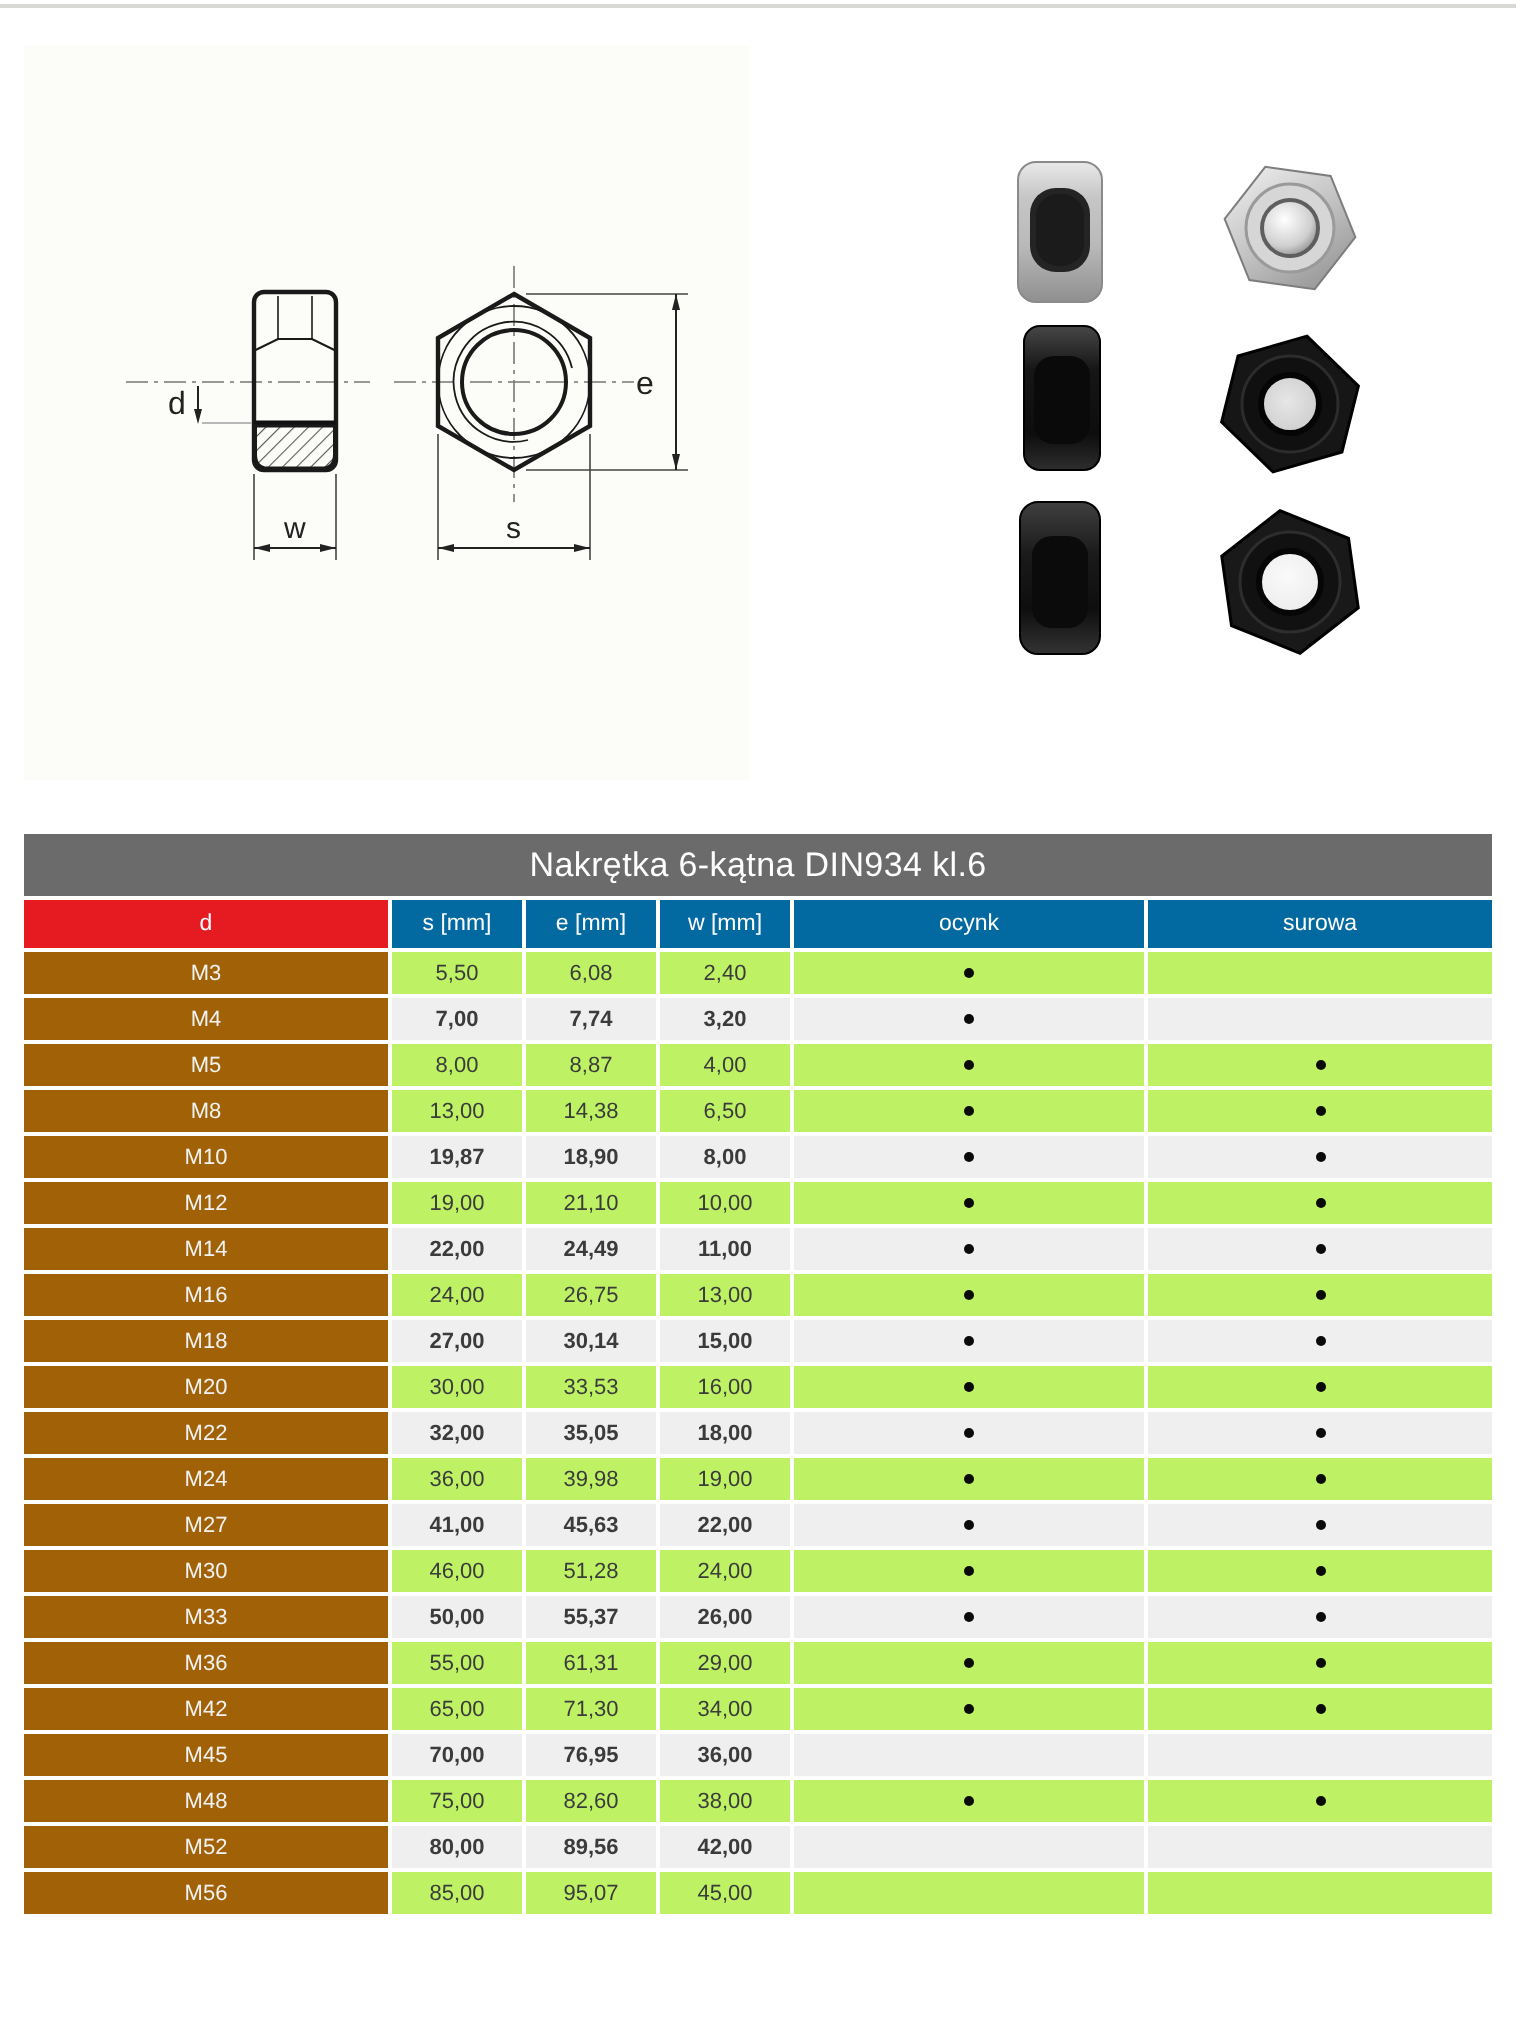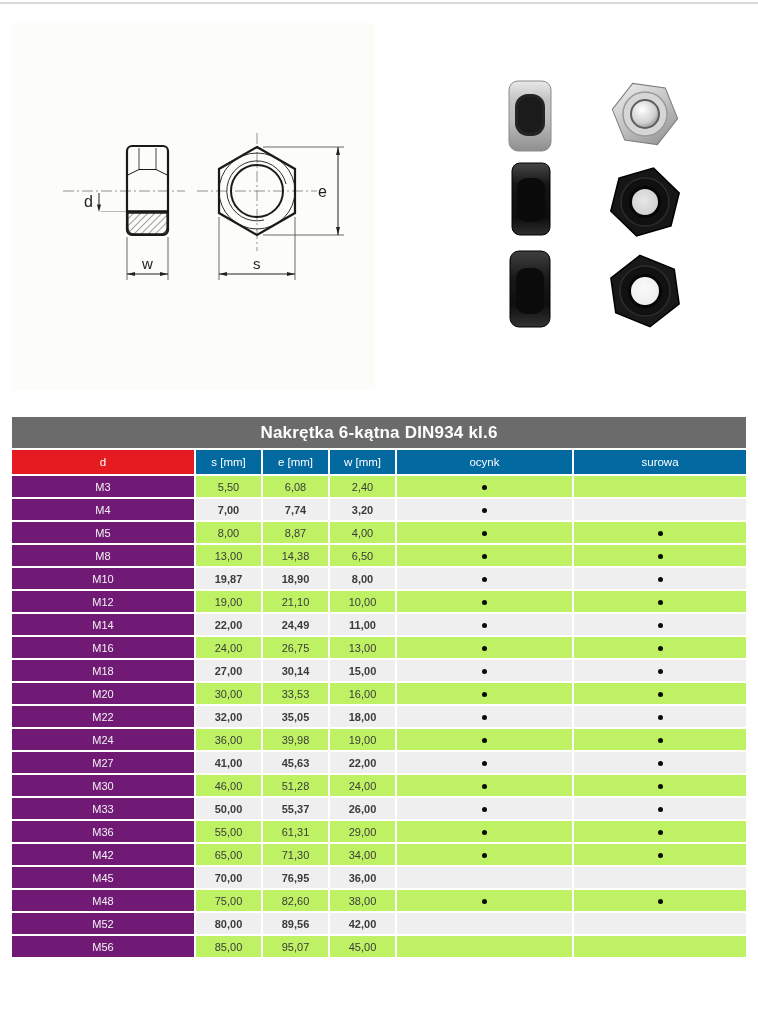--- a/index.html
+++ b/index.html
@@ -10,25 +10,25 @@
   
   #drawing-panel{position:absolute;left:12px;top:23px;width:363px;height:367px;background:#fcfcf8;}
   #drawing-panel svg{display:block;}
 
   
   .photo{position:absolute;}
 
   
   #spec-table{position:absolute;left:10px;top:415px;width:738px;border-collapse:separate;border-spacing:2px;table-layout:fixed;}
   #spec-table td,#spec-table th{padding:0;text-align:center;vertical-align:middle;overflow:hidden;white-space:nowrap;}
-  td.tbl-title{height:31px;background:#6b6b6b;color:#fff;font-size:17px;font-weight:bold;letter-spacing:.2px;}
+  td.tbl-title{height:31px;background:#6b6b6b;color:#fff;font-size:17px;font-weight:normal;letter-spacing:.2px;}
   tr.hdr th{height:24px;background:#0369a1;color:#fff;font-size:11.5px;font-weight:normal;}
   tr.hdr th.hdr-d{background:#e61b22;}
   tr.data td{height:21px;font-size:11px;}
-  tr.data td.dcell{background:#701a75;color:#f2f2f2;}
+  tr.data td.dcell{background:#a16207;color:#f2f2f2;}
   tr.data.odd  td.vcell{background:#bef264;color:#3b3b3b;}
   tr.data.even td.vcell{background:#efefef;color:#3b3b3b;font-weight:bold;}
   .dot{display:inline-block;width:5px;height:5px;border-radius:50%;background:#0a0a0a;vertical-align:middle;}
 </style>
 </head>
 <body>
 
 <div id="page">
   <div id="top-rule"></div>
 

